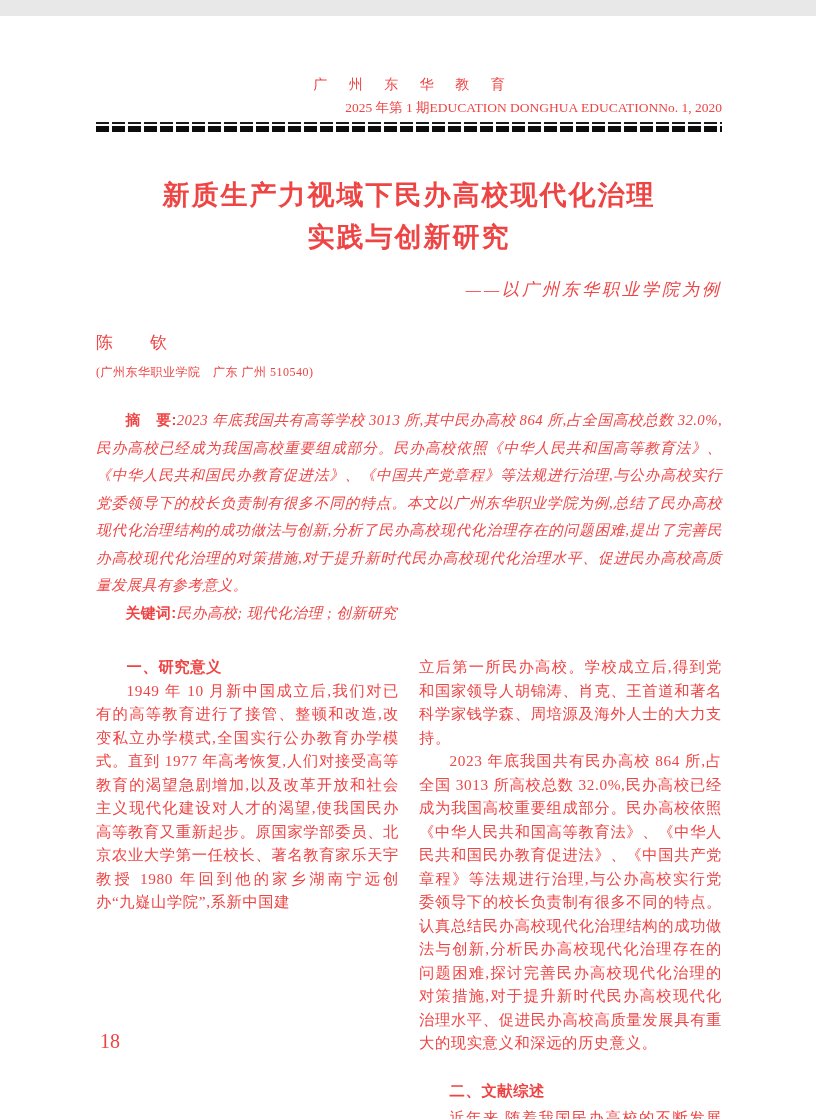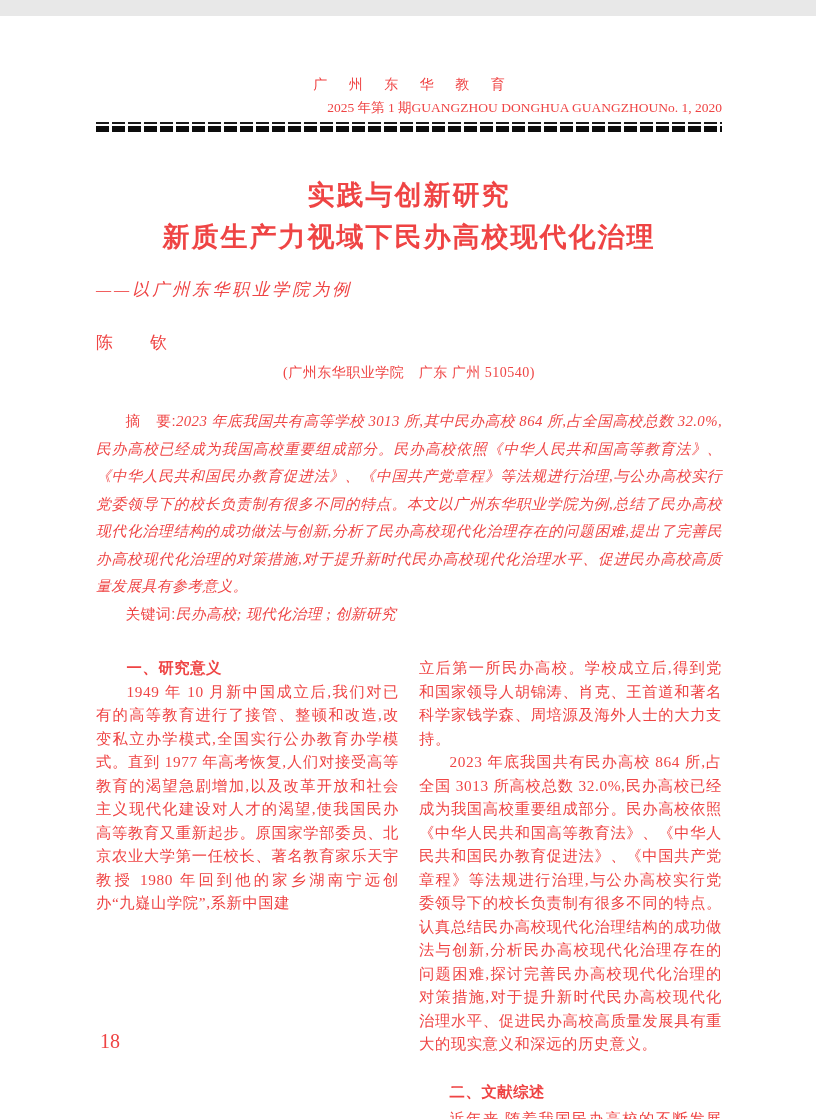--- a/index.html
+++ b/index.html
@@ -54,50 +54,50 @@
     margin-top: 42px;
     text-align: center;
     font-family: "Liberation Sans", "DejaVu Sans", sans-serif;
     font-weight: bold;
     font-size: 27px;
     line-height: 42px;
     letter-spacing: 2px;
   }
   .subtitle {
     margin-top: 20px;
-    text-align: left;
+    text-align: right;
     font-style: italic;
     font-size: 17px;
     letter-spacing: 3px;
   }
   .author {
     margin-top: 30px;
     text-align: left;
     font-size: 17px;
     letter-spacing: 1px;
   }
   .affiliation {
     margin-top: 10px;
-    text-align: center;
-    font-size: 14px;
+    text-align: left;
+    font-size: 12px;
     letter-spacing: 0.5px;
   }
 
   
   .abstract {
     margin-top: 26px;
     font-size: 14.8px;
     line-height: 27.5px;
     text-align: justify;
     letter-spacing: 0.4px;
   }
   .abstract .para { text-indent: 2em; font-style: italic; }
   .label-bold {
     font-style: normal;
-    font-weight: normal;
+    font-weight: bold;
     font-family: "Liberation Sans", "DejaVu Sans", sans-serif;
   }
   .keywords { text-indent: 2em; font-style: italic; }
 
   
   .columns {
     display: flex;
     gap: 20px;
     margin-top: 28px;
     font-size: 15.3px;
@@ -124,29 +124,29 @@
 </style>
 </head>
 <body>
 
 <div class="page">
   <div class="content">
 
     <div class="journal-cn">广 州 东 华 教 育</div>
     <div class="header-row">
       <span class="cell">2025 年第 1 期</span>
-      <span class="cell">GUANGZHOU DONGHUA GUANGZHOU</span>
+      <span class="cell">EDUCATION DONGHUA EDUCATION</span>
       <span class="cell">No. 1, 2020</span>
     </div>
     <div class="rule-thin"></div>
     <div class="rule-thick"></div>
 
     <div class="title">
+      <div>新质生产力视域下民办高校现代化治理</div>
       <div>实践与创新研究</div>
-      <div>新质生产力视域下民办高校现代化治理</div>
     </div>
     <div class="subtitle">——以广州东华职业学院为例</div>
     <div class="author">陈　　钦</div>
     <div class="affiliation">(广州东华职业学院　广东 广州 510540)</div>
 
     <div class="abstract">
       <div class="para"><span class="label-bold">摘　要:</span><span>2023 年底我国共有高等学校 3013 所,其中民办高校 864 所,占全国高校总数 32.0%,民办高校已经成为我国高校重要组成部分。民办高校依照《中华人民共和国高等教育法》、《中华人民共和国民办教育促进法》、《中国共产党章程》等法规进行治理,与公办高校实行党委领导下的校长负责制有很多不同的特点。本文以广州东华职业学院为例,总结了民办高校现代化治理结构的成功做法与创新,分析了民办高校现代化治理存在的问题困难,提出了完善民办高校现代化治理的对策措施,对于提升新时代民办高校现代化治理水平、促进民办高校高质量发展具有参考意义。</span></div>
       <div class="keywords"><span class="label-bold">关键词:</span><span>民办高校; 现代化治理 ; 创新研究</span></div>
     </div>
 

